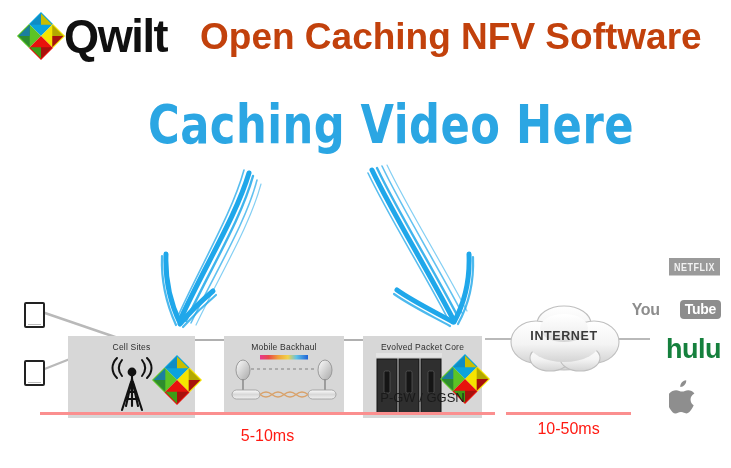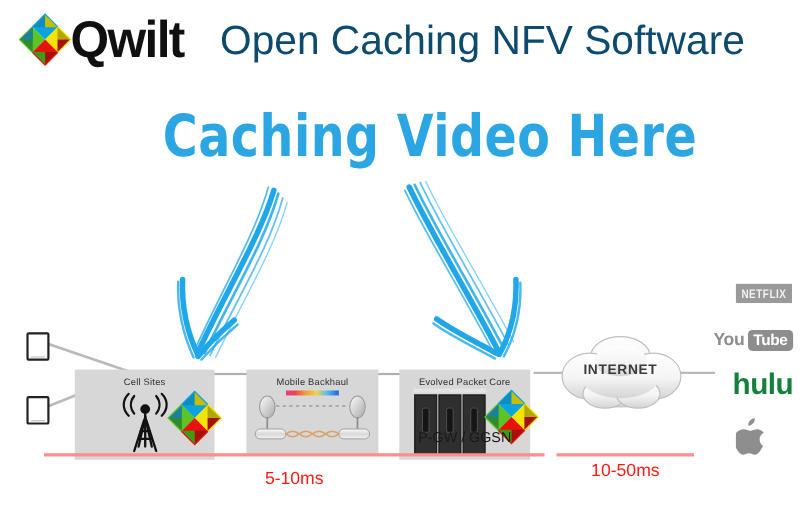--- a/index.html
+++ b/index.html
@@ -19,22 +19,22 @@
   .brandname{
     position:absolute;left:64px;top:12px;
     font-family:"Liberation Sans", sans-serif;
     font-weight:bold;font-size:47px;line-height:47px;
     letter-spacing:-1.5px;color:#101010;
     transform:scaleX(0.96);transform-origin:left top;
   }
   .headline{
     position:absolute;left:200px;top:17px;
     font-family:"Liberation Sans", sans-serif;
-    font-weight:normal;font-size:37px;line-height:40px;
-    color:#0c4a6e;white-space:nowrap;
+    font-weight:bold;font-size:37px;line-height:40px;
+    color:#c2410c;white-space:nowrap;
   }
 
   
   .script-head{
     position:absolute;left:148px;top:96px;
     font-family:"DejaVu Sans", sans-serif;
     font-weight:bold;font-size:47px;line-height:52px;
     color:#2ba6e3;letter-spacing:0.5px;white-space:nowrap;
     transform:scaleX(0.92) scaleY(1.12);transform-origin:left top;
   }
@@ -89,21 +89,21 @@
     transform:scaleY(1.25);transform-origin:right top;
   }
   .ytube{position:absolute;right:0;top:42px;white-space:nowrap;}
   .ytube .yt-you{
     font-family:"Liberation Sans", sans-serif;font-weight:bold;font-size:16px;
     color:#8d8d8d;vertical-align:middle;letter-spacing:-.3px;
   }
   .ytube .yt-tube{
     display:inline-block;background:#8d8d8d;color:#fff;border-radius:4px;
     font-family:"Liberation Sans", sans-serif;font-weight:bold;font-size:14px;
-    padding:1px 5px 2px 5px;margin-left:3px;vertical-align:middle;letter-spacing:-.3px;
+    padding:1px 5px 2px 5px;margin-left:20px;vertical-align:middle;letter-spacing:-.3px;
   }
   .hulu{
     position:absolute;right:0px;top:78px;
     font-family:"Liberation Sans", sans-serif;font-weight:bold;font-size:27px;
     line-height:27px;color:#15803d;letter-spacing:-.5px;
   }
   .apple{position:absolute;right:22px;top:122px;width:30px;height:34px;}
 
   
   .rule{position:absolute;height:2.5px;background:#fb8f8f;}

